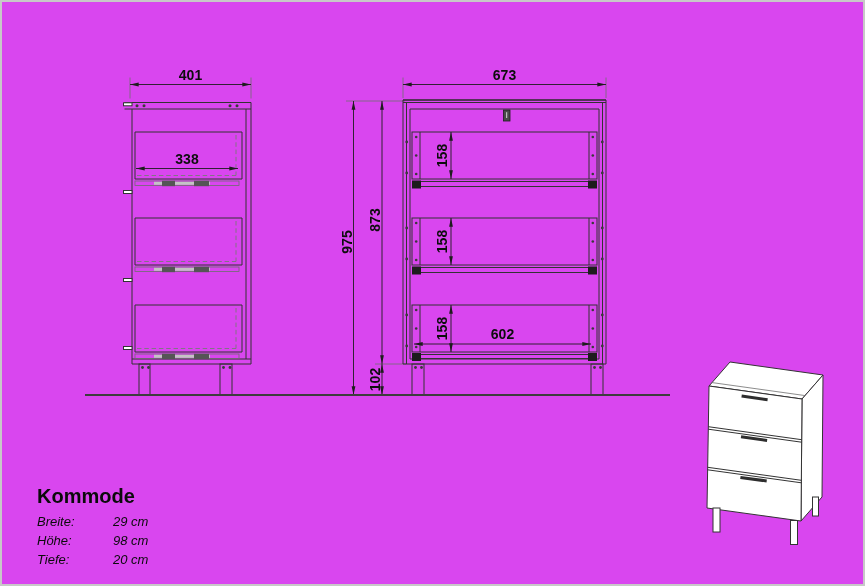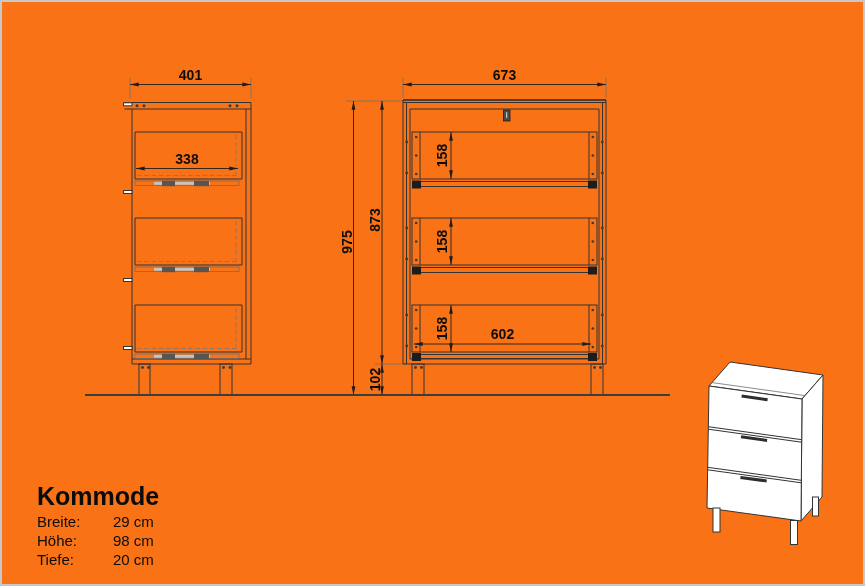--- a/index.html
+++ b/index.html
@@ -1,38 +1,38 @@
 <!DOCTYPE html>
 <html><head>
 <meta charset="utf-8">
 <style>
   html,body{margin:0;padding:0;background:#fff;}
   #page{
-    position:relative;width:865px;height:586px;background:#f97316;
+    position:relative;width:865px;height:586px;background:#d946ef;
     border:2px solid #c8c8c8;box-sizing:border-box;overflow:hidden;
     font-family:"Liberation Sans",sans-serif;
   }
   svg{position:absolute;left:0;top:0;}
   
   .ln   {stroke:#333;stroke-width:1;fill:none;}
   .lnb  {stroke:#2a2a2a;stroke-width:1.5;fill:none;}
   .thin {stroke:#6e6e6e;stroke-width:0.8;fill:none;}
   .dash {stroke:#787878;stroke-width:0.9;fill:none;stroke-dasharray:4.5 2.8;}
   .dim  {stroke:#1d1d1d;stroke-width:0.9;fill:none;}
   .dot  {fill:#3a3a3a;}
   .blk  {fill:#1d1d1d;}
   .dk   {fill:#555;}
   .gry  {fill:#c4c4c4;}
   .whitefill{fill:#fff;}
   text.dimtxt{font:bold 14px "Liberation Sans",sans-serif;fill:#0d0d0d;}
   .ground{stroke:#3d3d3d;stroke-width:2.2;fill:none;}
   
   #product-info{position:absolute;left:35px;top:482px;color:#0b0b0b;}
-  #product-info h1{margin:0 0 4px 0;font-size:25px;font-weight:bold;line-height:24px;text-align:center;}
-  .spec-row{display:flex;font-size:15px;line-height:19px;}
+  #product-info h1{margin:0 0 4px 0;font-size:20px;font-weight:bold;line-height:24px;}
+  .spec-row{display:flex;font-size:13px;line-height:19px;font-style:italic;}
   .spec-label{width:76px;}
 </style>
 </head>
 <body>
 
 <div id="page">
 
   <svg width="865" height="586" viewBox="0 0 865 586">
     <defs>
       <marker id="arw" viewBox="0 0 12 6" refX="11.3" refY="3" markerWidth="11" markerHeight="5.5" orient="auto-start-reverse">

